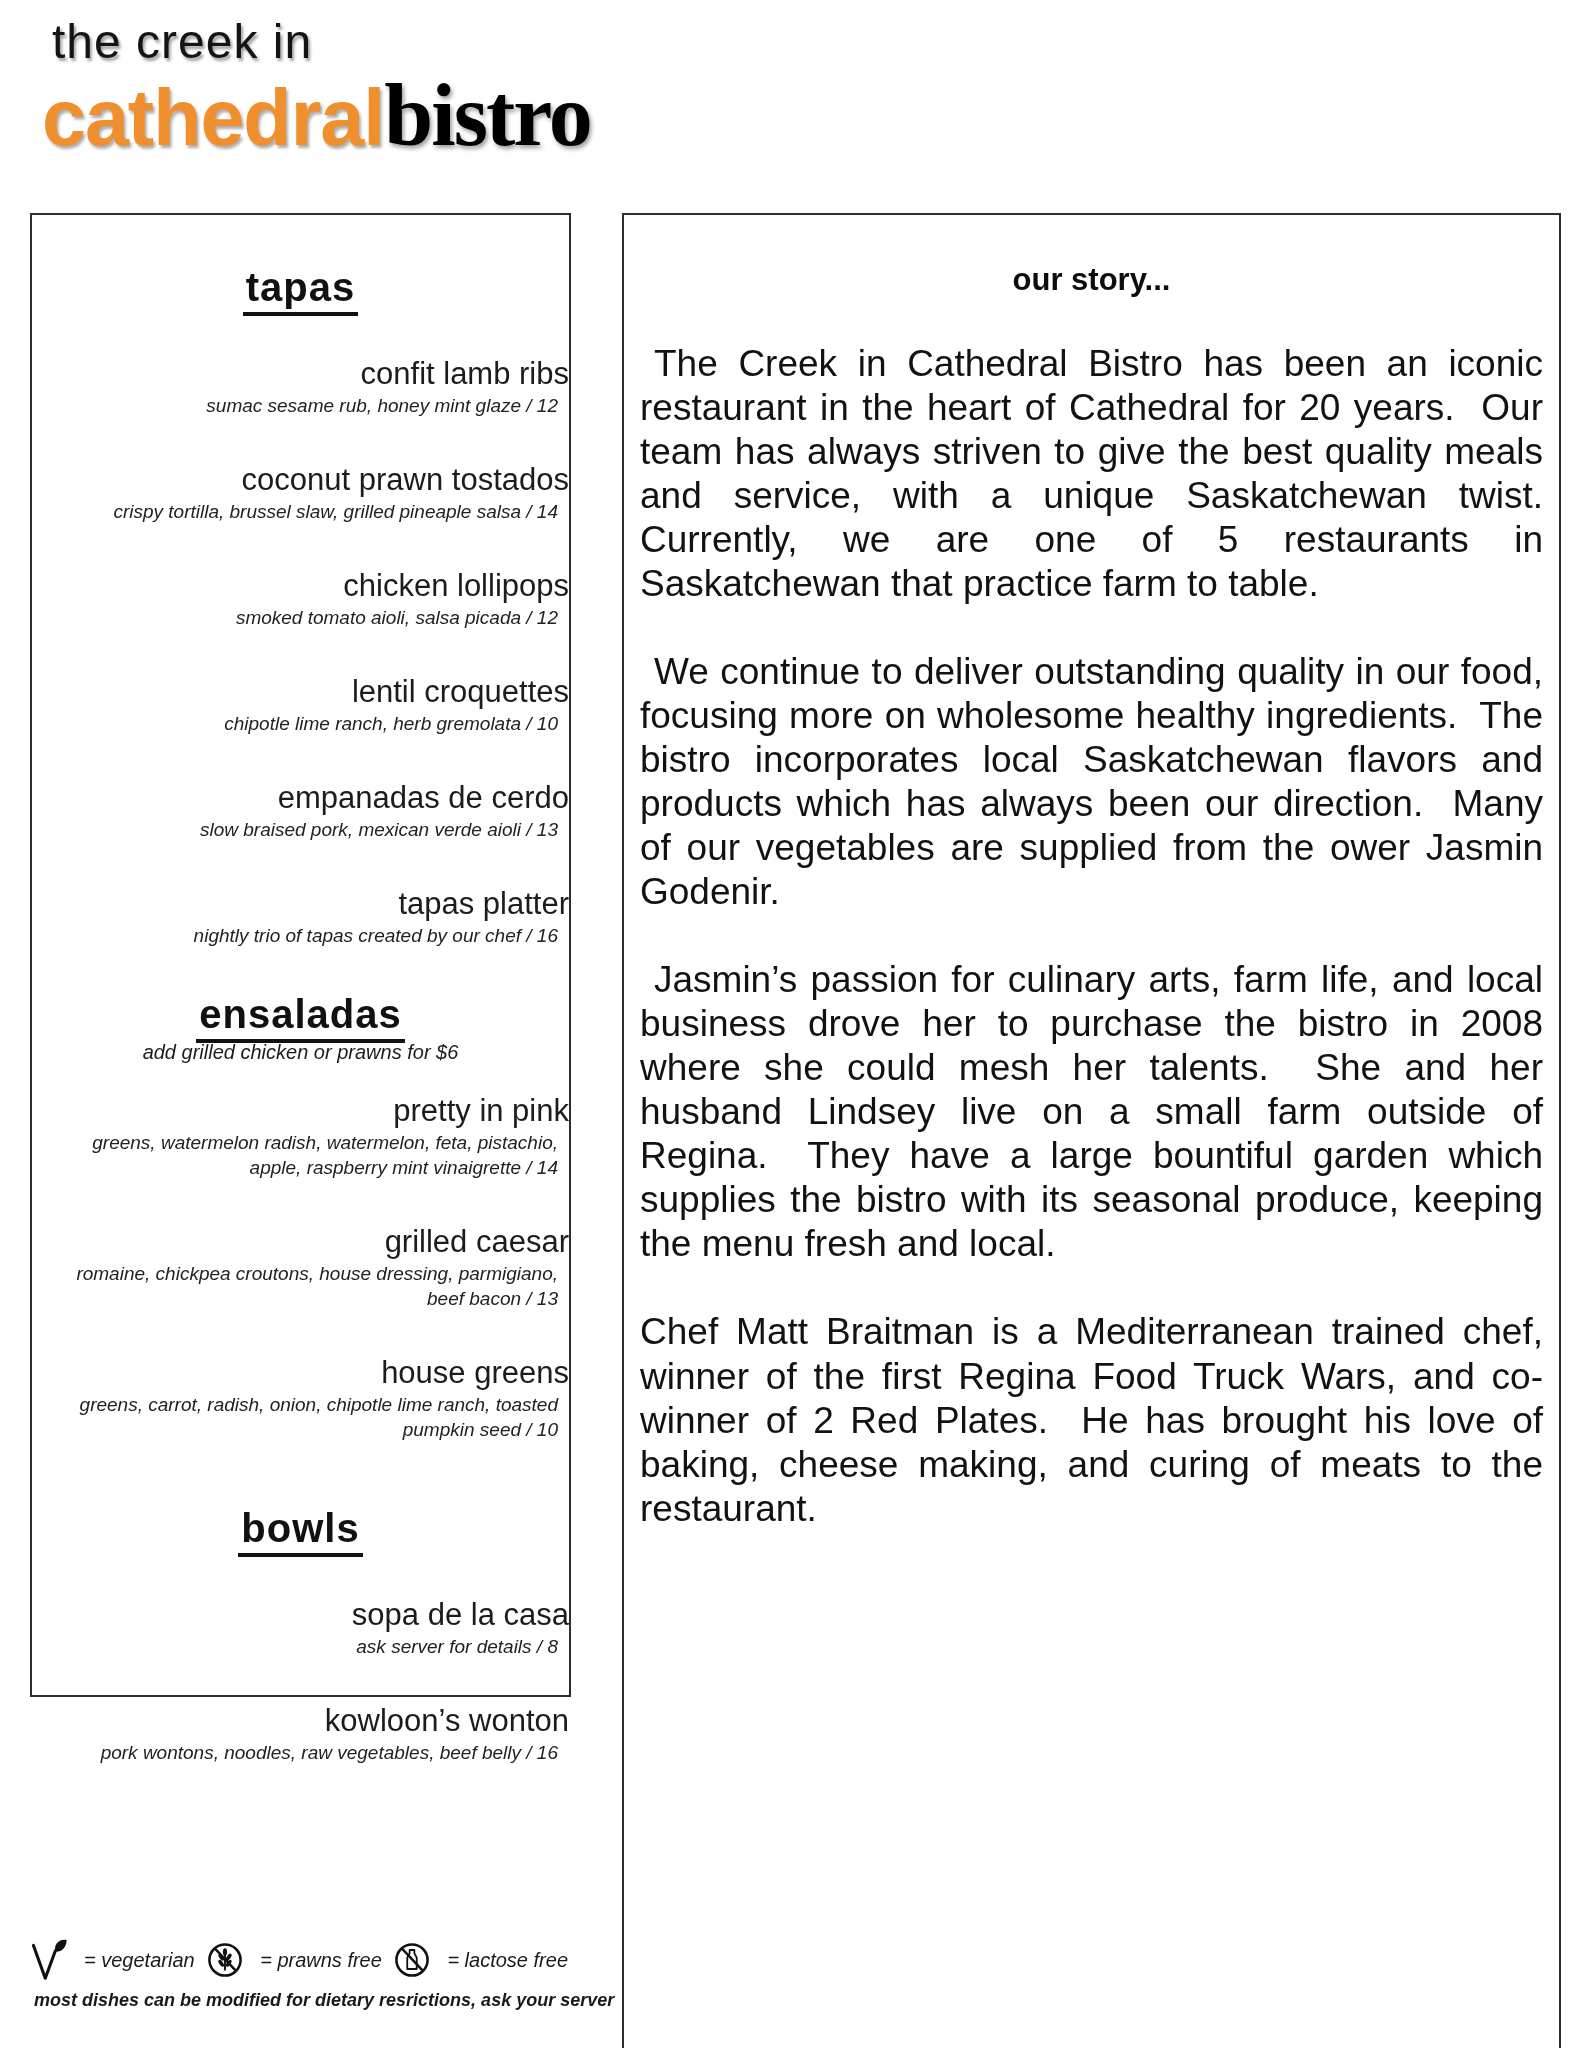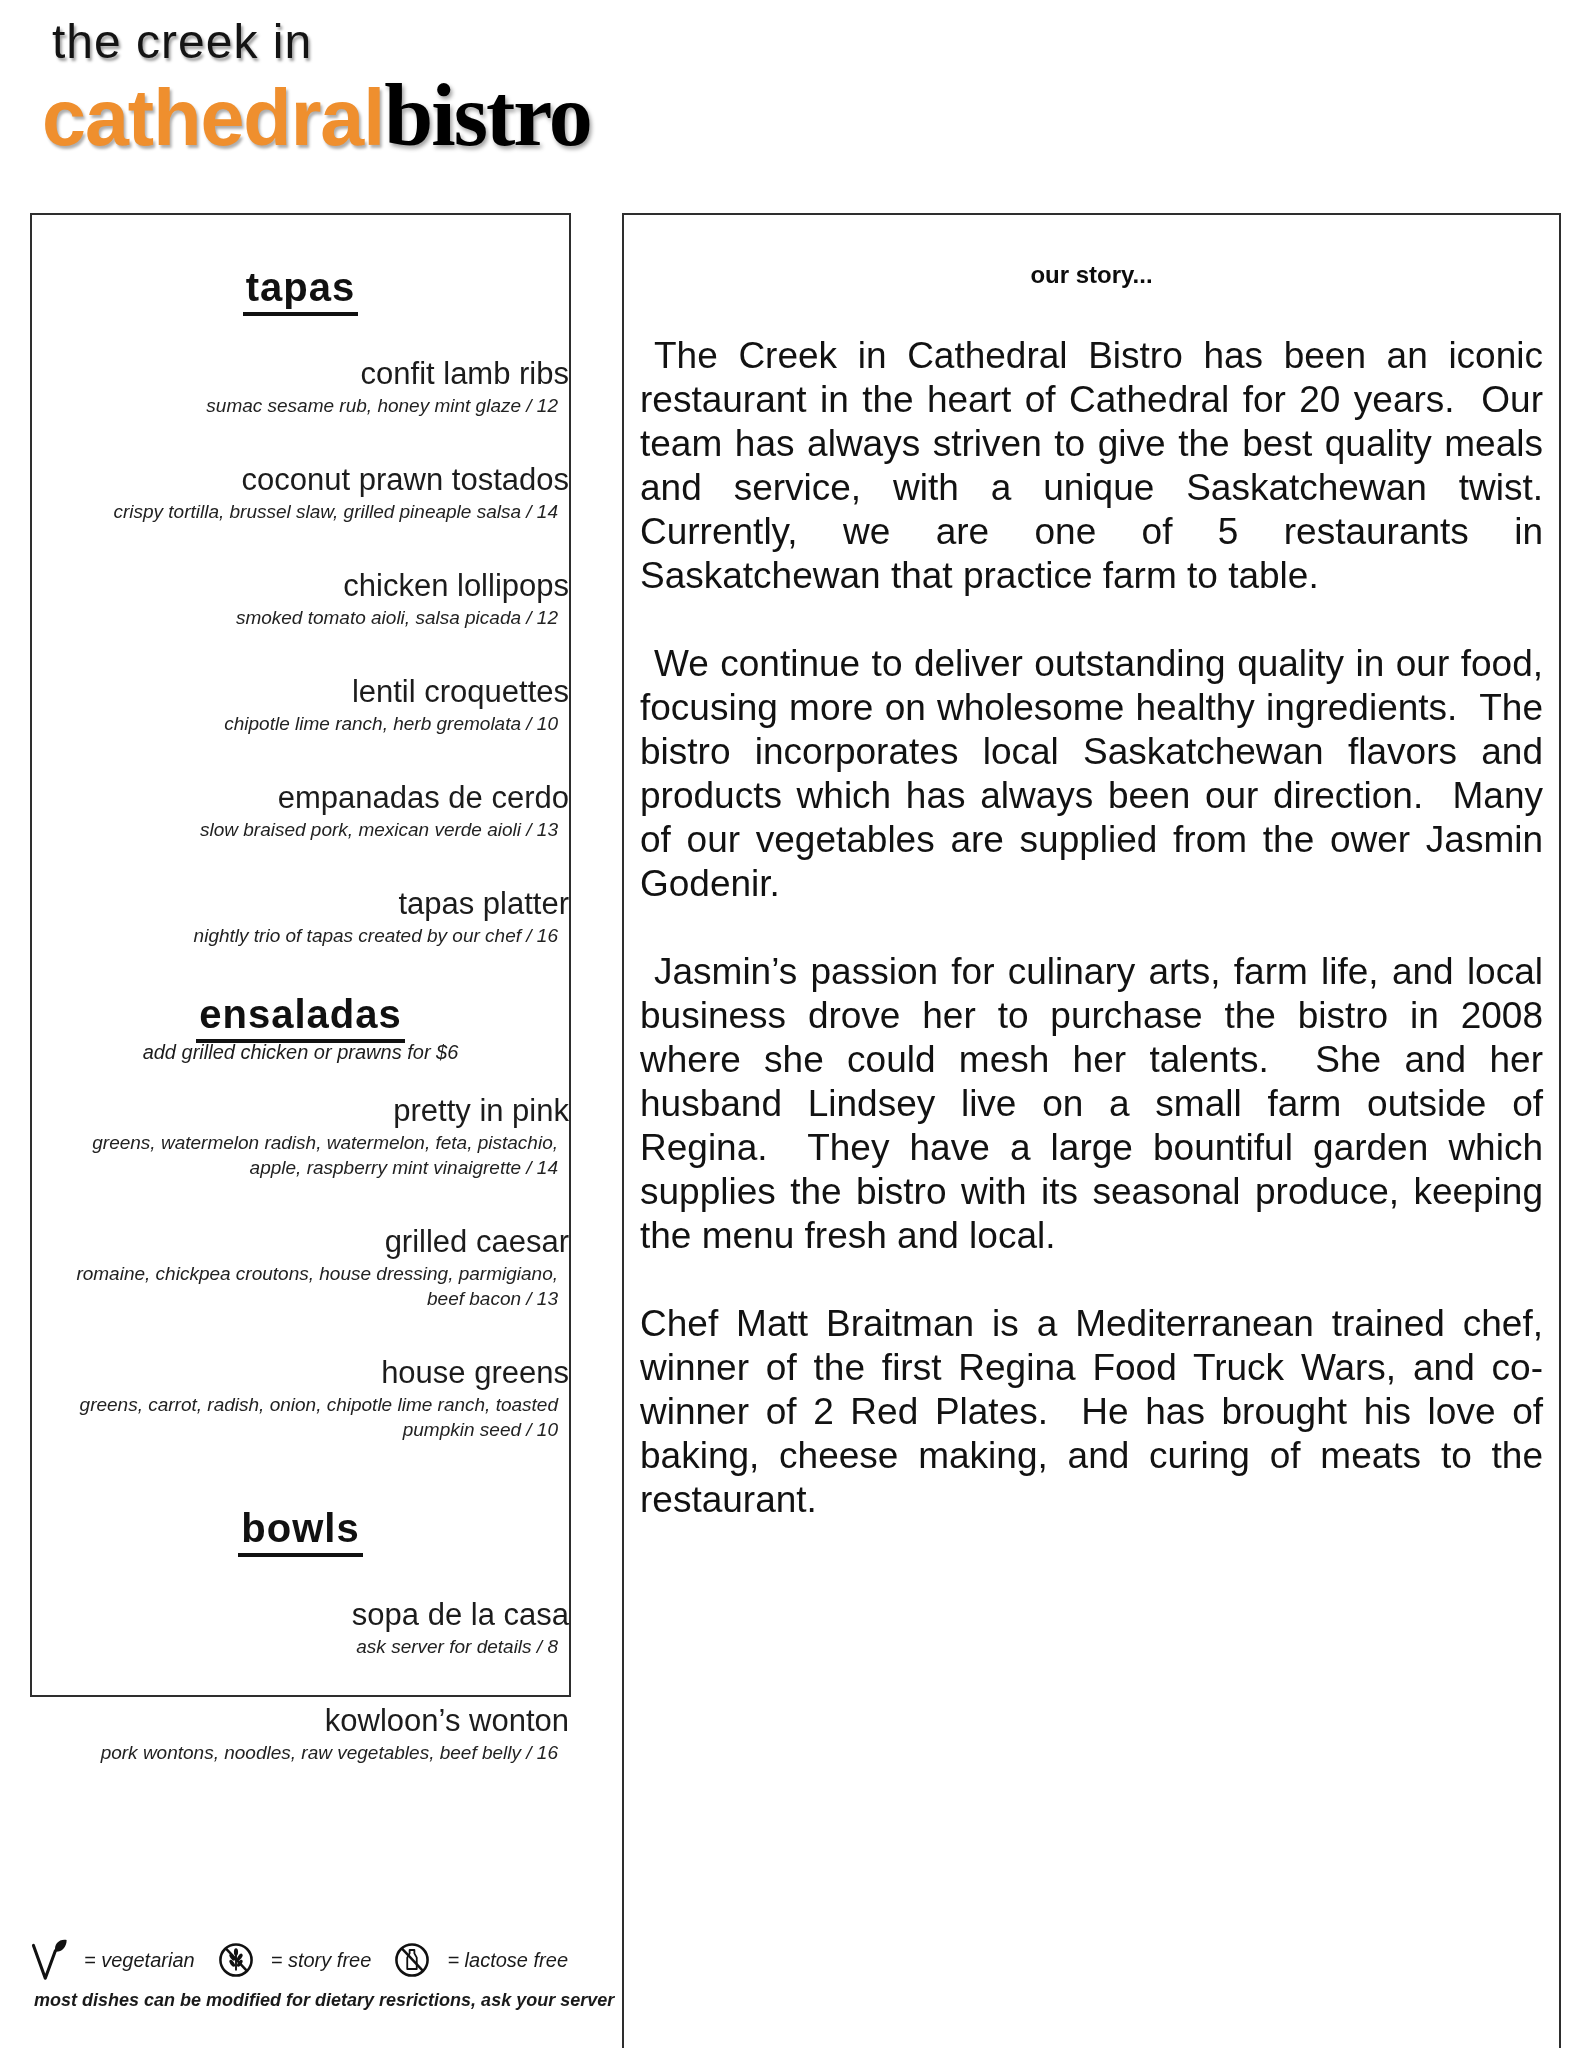--- a/index.html
+++ b/index.html
@@ -63,21 +63,21 @@
     font-size:18px;font-style:italic;color:#1a1a1a;white-space:nowrap;font-weight:bold;
   }
 
   
   .story-box{
     position:absolute;left:622px;top:213px;width:939px;height:1835px;
     border:2px solid #2e2e2e;border-bottom:none;box-sizing:border-box;
     padding:46px 16px 0;
   }
   .story-title{
-    text-align:center;font-size:24px;font-weight:700;color:#0d0d0d;
+    text-align:center;font-size:31px;font-weight:700;color:#0d0d0d;
     margin:0 0 44px;line-height:1.2;
   }
   .story p{
     margin:0 0 44px;font-size:37px;line-height:1.19;color:#121212;
     text-align:justify;white-space:pre-wrap;
   }
   .story p:not(:last-child){text-indent:14px;}
 </style>
 </head>
 <body>
@@ -173,21 +173,21 @@
         <circle cx="20" cy="20" r="16.4" fill="none" stroke="#111" stroke-width="2.7"></circle>
         <line x1="20" y1="13" x2="20" y2="31" stroke="#111" stroke-width="2"></line>
         <ellipse cx="20" cy="11.5" rx="2.2" ry="4" fill="#111"></ellipse>
         <ellipse cx="16" cy="17" rx="2" ry="4.2" fill="#111" transform="rotate(-35 16 17)"></ellipse>
         <ellipse cx="24" cy="17" rx="2" ry="4.2" fill="#111" transform="rotate(35 24 17)"></ellipse>
         <ellipse cx="16" cy="23.5" rx="2" ry="4.2" fill="#111" transform="rotate(-35 16 23.5)"></ellipse>
         <ellipse cx="24" cy="23.5" rx="2" ry="4.2" fill="#111" transform="rotate(35 24 23.5)"></ellipse>
         <line x1="9" y1="7.5" x2="31.5" y2="31.5" stroke="#111" stroke-width="2.6"></line>
       </svg>
     </span>
-    <span class="legend-label">= story free</span>
+    <span class="legend-label">= prawns free</span>
   </div>
   <div class="legend-group">
     <span class="legend-icon">
       <svg width="38" height="38" viewBox="0 0 40 40">
         <circle cx="20" cy="20" r="16.4" fill="none" stroke="#111" stroke-width="2.7"></circle>
         <path d="M17.5 9.5 h5 v3.5 l2.5 4.5 v12 h-10 v-12 l2.5 -4.5 Z" fill="none" stroke="#111" stroke-width="1.9" stroke-linejoin="round"></path>
         <line x1="9" y1="7.5" x2="31.5" y2="31.5" stroke="#111" stroke-width="2.6"></line>
       </svg>
     </span>
     <span class="legend-label">= lactose free</span>

